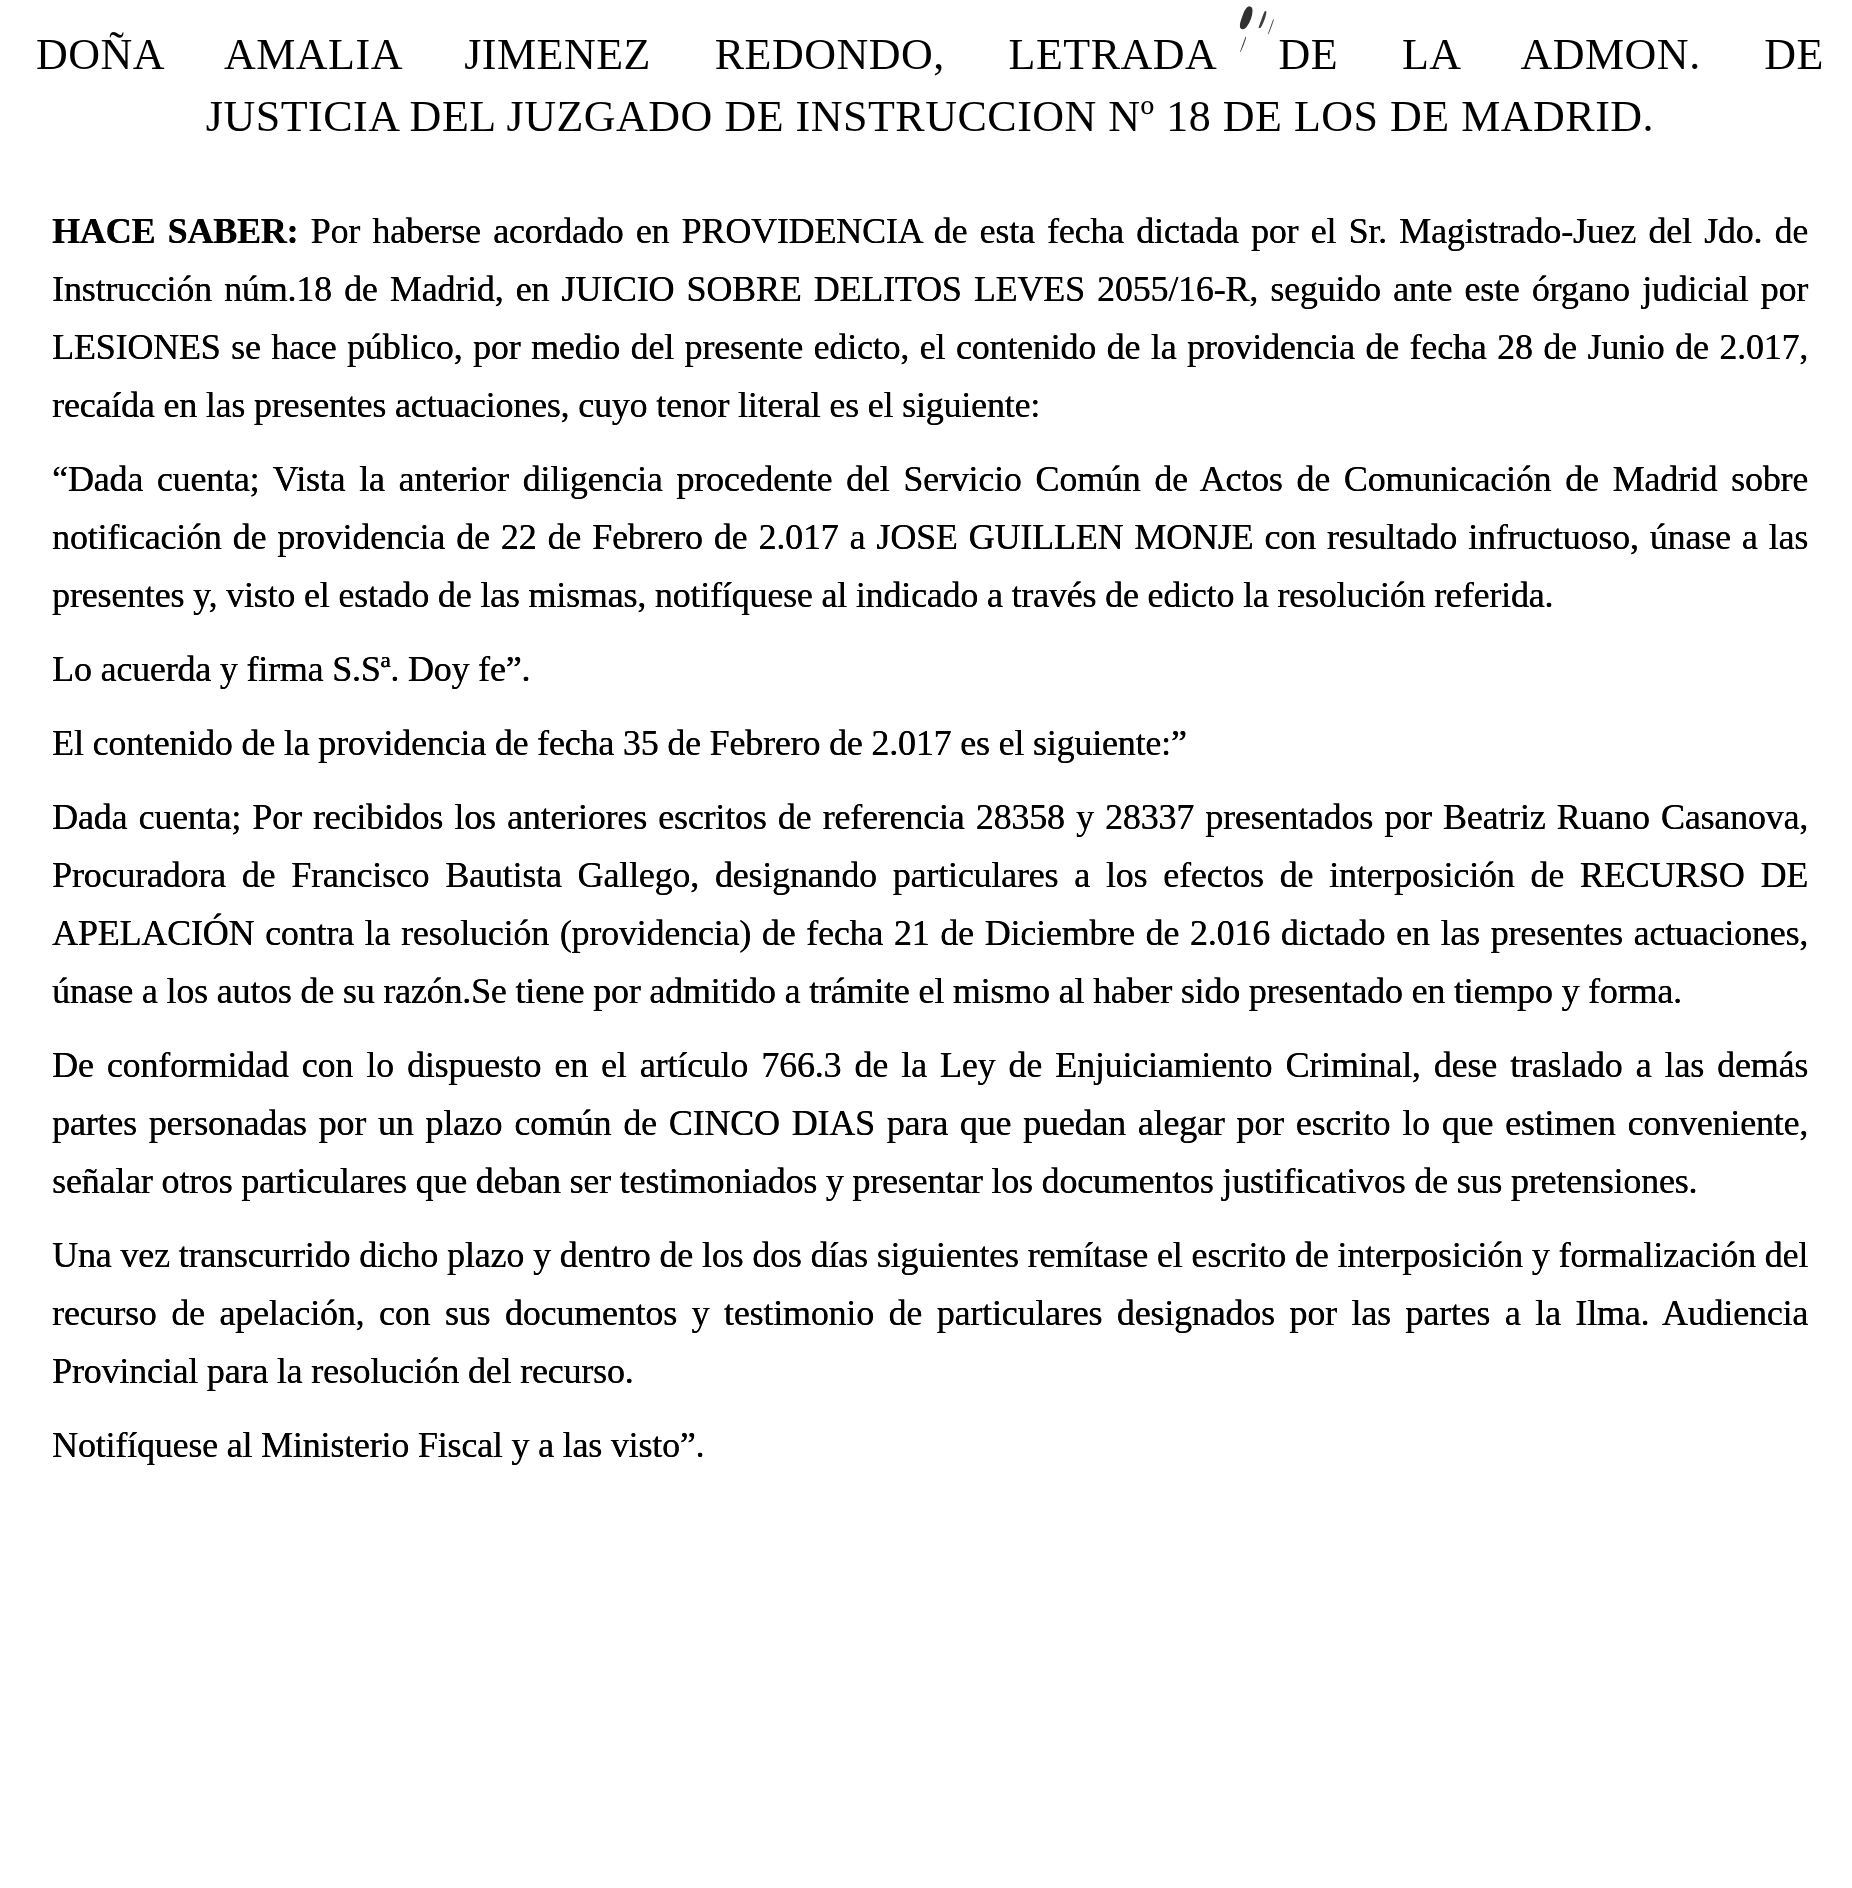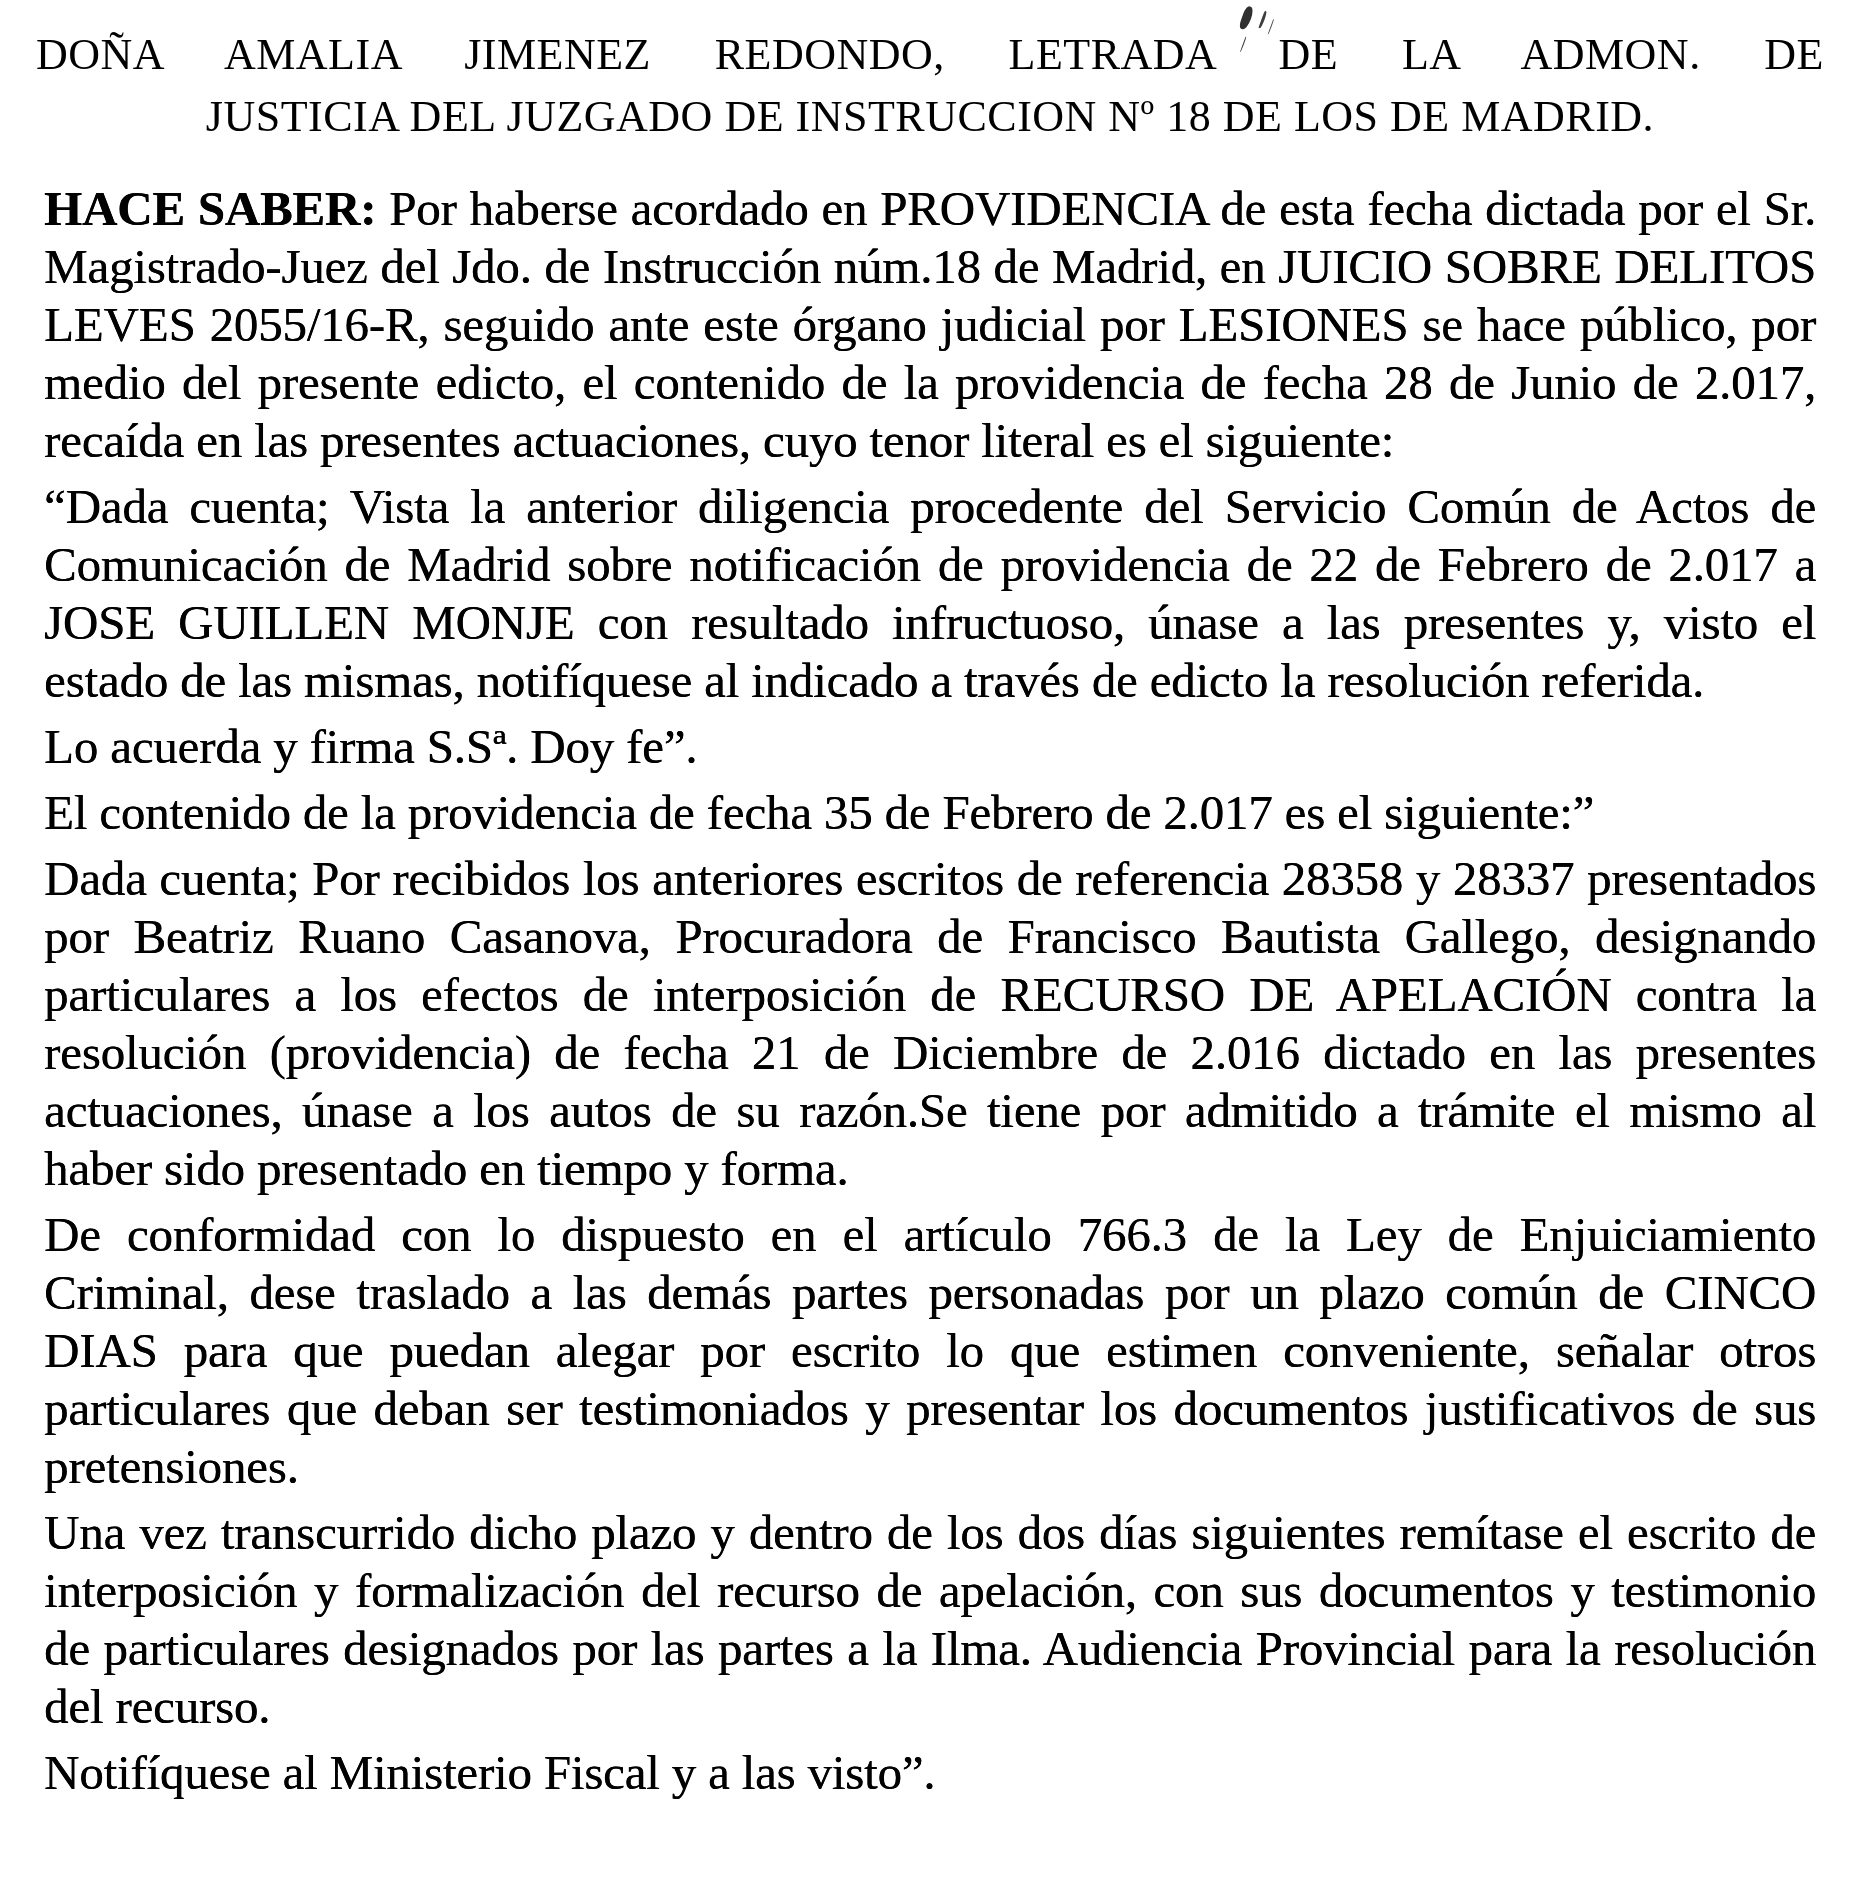--- a/index.html
+++ b/index.html
@@ -13,38 +13,38 @@
     position: relative;
   }
   .page {
     position: relative;
     padding: 24px 28px 0 36px;
     width: 1788px;
   }
   .doc-header {
     font-size: 44px;
     line-height: 62px;
-    margin: 0 0 32px 0;
+    margin: 0 0 54px 0;
     letter-spacing: 0.5px;
   }
   .hline1 {
     display: block;
     text-align: justify;
     text-align-last: justify;
     white-space: nowrap;
   }
   .hline2 {
     display: block;
     text-align: center;
   }
   .para {
-    font-size: 49px;
+    font-size: 36px;
     line-height: 58px;
     text-align: justify;
-    margin: 8px;
+    margin: 16px;
     letter-spacing: -0.2px;
     text-shadow: 0.35px 0.35px 0 #000;
   }
   .para b { font-weight: bold; }
   
   .ink-smudge {
     position: absolute;
     left: 1242px;
     top: 6px;
     width: 9px;

